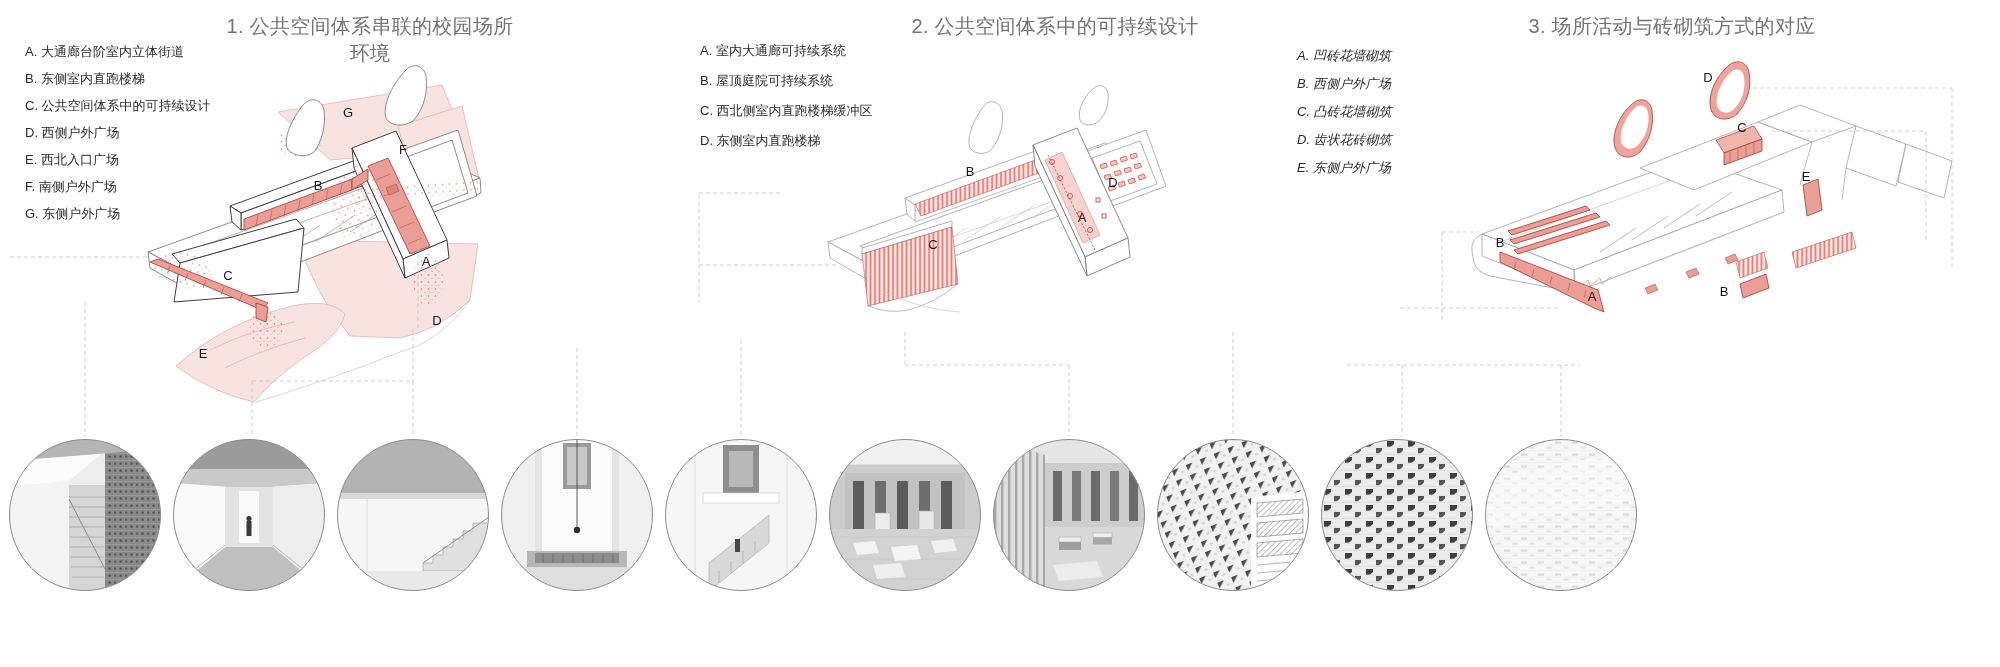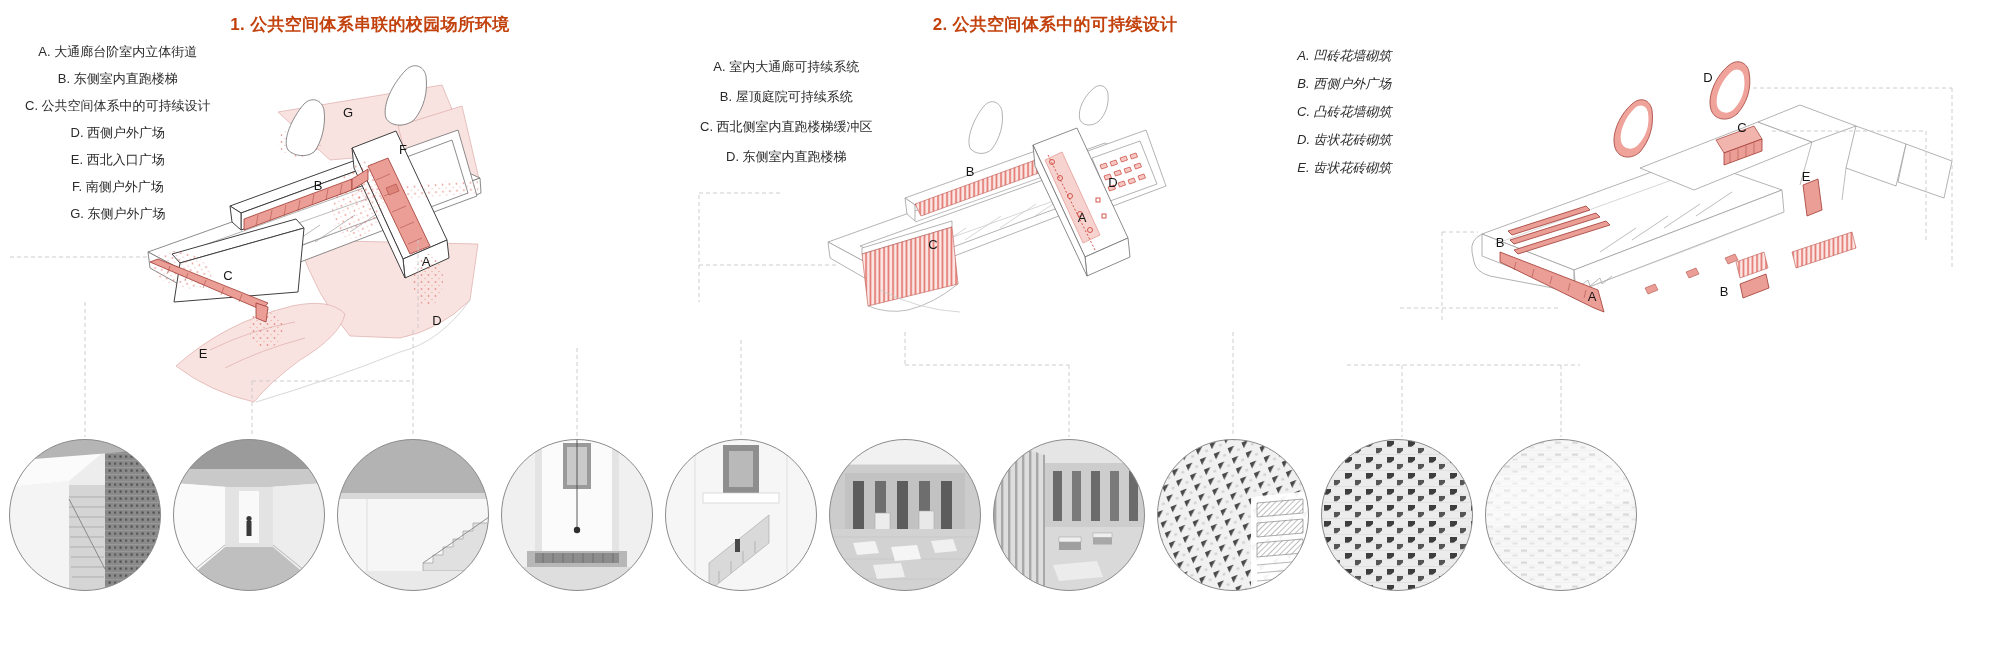--- a/index.html
+++ b/index.html
@@ -1,20 +1,20 @@
 <!DOCTYPE html>
 <html><head>
 <meta charset="utf-8">
 <style>
   html,body{margin:0;padding:0;background:#fff;}
   .canvas{position:relative;width:2000px;height:667px;background:#fff;overflow:hidden;
           font-family:"Liberation Sans",sans-serif;}
   .canvas svg{position:absolute;left:0;top:0;}
-  .ptitle{position:absolute;font-size:17px;color:#c2410c;text-align:center;width:300px;letter-spacing:.3px;font-weight:bold;}
-  .legend{position:absolute;font-size:13px;color:#2b2b2b;text-align:center;}
+  .ptitle{position:absolute;font-size:20px;color:#737373;text-align:center;width:300px;letter-spacing:.3px;}
+  .legend{position:absolute;font-size:13px;color:#2b2b2b;}
   .legend .li{height:27px;line-height:27px;white-space:nowrap;}
   .legend.s30 .li{height:30px;line-height:30px;}
   .legend.s28 .li{height:28px;line-height:28px;font-style:italic;}
   .mk{font-family:"Liberation Sans",sans-serif;font-size:13px;fill:#161616;}
   .ln{fill:#fff;stroke:#3f3f3f;stroke-width:1;stroke-linejoin:round;}
   .lnm{fill:#fff;stroke:#6e6e6e;stroke-width:.8;stroke-linejoin:round;}
   .lnl{fill:#fff;stroke:#9f9f9f;stroke-width:.8;stroke-linejoin:round;}
   .wire{fill:none;stroke:#9f9f9f;stroke-width:.7;}
   .wire2{fill:none;stroke:#c5c5c5;stroke-width:.7;}
   .pink{fill:#f9e3e1;stroke:#dcaca7;stroke-width:.7;}
@@ -415,37 +415,38 @@
         <rect width="152" height="152" fill="url(#pRelief)"></rect>
         <polygon points="0,40 152,10 152,60 0,90" fill="#ffffff" opacity="0.35"></polygon>
       </g>
     </g>
     <circle class="ring" cx="1561" cy="515" r="75.5"></circle>
   </g>
 </svg>
 
 <div class="ptitle" style="left:220px;top:13px;">1. 公共空间体系串联的校园场所环境</div>
 <div class="ptitle" style="left:905px;top:13px;">2. 公共空间体系中的可持续设计</div>
+<div class="ptitle" style="left:1522px;top:13px;">3. 场所活动与砖砌筑方式的对应</div>
 
 <div class="legend" style="left:25px;top:38px;">
   <div class="li">A. 大通廊台阶室内立体街道</div>
   <div class="li">B. 东侧室内直跑楼梯</div>
   <div class="li">C. 公共空间体系中的可持续设计</div>
   <div class="li">D. 西侧户外广场</div>
   <div class="li">E. 西北入口广场</div>
   <div class="li">F. 南侧户外广场</div>
   <div class="li">G. 东侧户外广场</div>
 </div>
-<div class="legend s30" style="left:700px;top:36px;margin-top:16px;">
+<div class="legend s30" style="left:700px;top:36px;">
   <div class="li">A. 室内大通廊可持续系统</div>
   <div class="li">B. 屋顶庭院可持续系统</div>
   <div class="li">C. 西北侧室内直跑楼梯缓冲区</div>
   <div class="li">D. 东侧室内直跑楼梯</div>
 </div>
 <div class="legend s28" style="left:1297px;top:42px;">
   <div class="li">A. 凹砖花墙砌筑</div>
   <div class="li">B. 西侧户外广场</div>
   <div class="li">C. 凸砖花墙砌筑</div>
   <div class="li">D. 齿状花砖砌筑</div>
-  <div class="li">E. 齿状花砖砌筑</div>
+  <div class="li">E. 东侧户外广场</div>
 </div>
 
 </div>
 
 </body></html>

